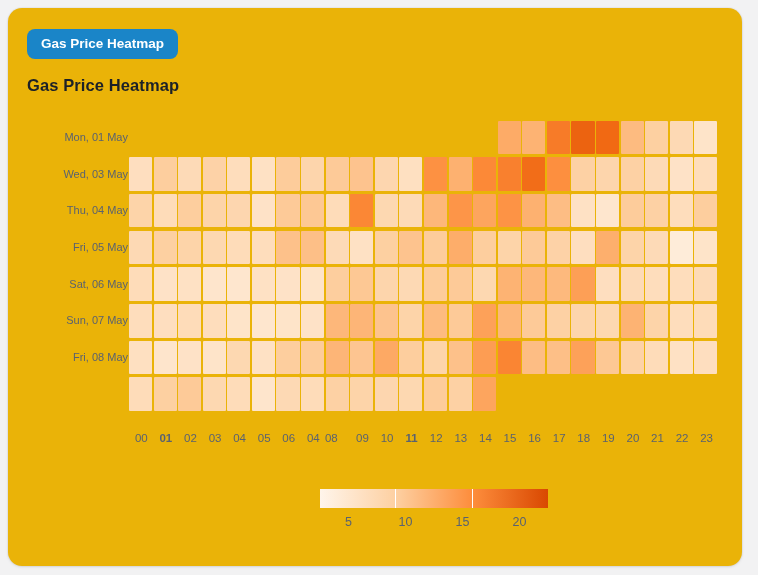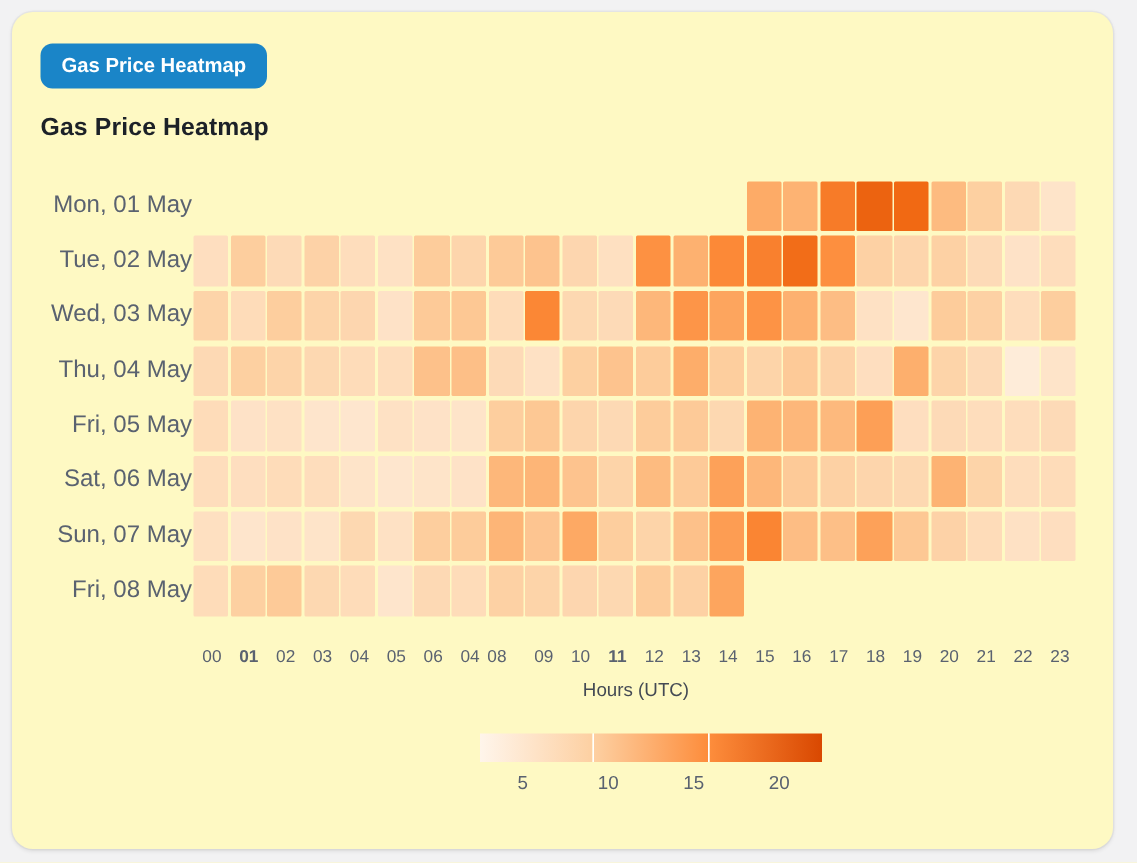--- a/index.html
+++ b/index.html
@@ -14,21 +14,21 @@
     background: #f2f2f3;
     font-family: "Liberation Sans", sans-serif;
     overflow: hidden;
   }
   #card {
     position: absolute;
     left: 8px;
     top: 8px;
     width: 734px;
     height: 558px;
-    background: #fef9c3;
+    background: #eab308;
     border-radius: 14px;
     box-shadow: 0 1px 3px rgba(0,0,0,0.10), 0 0 0 1px rgba(0,0,0,0.03);
   }
   #tabs {
     position: absolute;
     left: 19px;
     top: 21px;
     display: flex;
     gap: 8px;
     align-items: center;
@@ -73,21 +73,21 @@
   #ylabels {
     position: absolute;
     left: 12px;
     top: 111px;
     width: 108px;
   }
   .ylabel {
     height: 36.7px;
     line-height: 36.7px;
     text-align: right;
-    font-size: 16px;
+    font-size: 11px;
     color: #5a6270;
     white-space: nowrap;
     font-family: "Liberation Sans", sans-serif;
   }
   #grid {
     position: absolute;
     left: 121px;
     top: 111px;
     width: 590px;
     height: 294px;
@@ -167,21 +167,20 @@
 
   <div id="tabs">
     <button class="tab active">Gas Price Heatmap</button>
   </div>
 
   <div id="chart-title">Gas Price Heatmap</div>
 
   <div id="plot">
     <div id="ylabels">
         <div class="ylabel">Mon, 01 May</div>
-        <div class="ylabel">Tue, 02 May</div>
         <div class="ylabel">Wed, 03 May</div>
         <div class="ylabel">Thu, 04 May</div>
         <div class="ylabel">Fri, 05 May</div>
         <div class="ylabel">Sat, 06 May</div>
         <div class="ylabel">Sun, 07 May</div>
         <div class="ylabel">Fri, 08 May</div>
       </div>
     <div id="grid">
         <div class="hrow">
           <div class="cell" title="Mon, 01 May 15: 12.8" style="left: 368.7px; background: rgb(253, 171, 103);"></div>
@@ -387,21 +386,20 @@
         <div class="xlabel" style="left: 368.7px;">15</div>
         <div class="xlabel" style="left: 393.28px;">16</div>
         <div class="xlabel" style="left: 417.86px;">17</div>
         <div class="xlabel" style="left: 442.44px;">18</div>
         <div class="xlabel" style="left: 467.02px;">19</div>
         <div class="xlabel" style="left: 491.6px;">20</div>
         <div class="xlabel" style="left: 516.18px;">21</div>
         <div class="xlabel" style="left: 540.76px;">22</div>
         <div class="xlabel" style="left: 565.34px;">23</div>
       </div>
-    <div id="xaxis-title">Hours (UTC)</div>
   </div>
 
   <div id="legend">
     <div id="legend-bar">
         <div class="lseg" style="background: linear-gradient(to right, rgb(255, 245, 235), rgb(253, 208, 162));"></div>
         <div class="lseg" style="background: linear-gradient(to right, rgb(253, 208, 162), rgb(253, 141, 60));"></div>
         <div class="lseg" style="background: linear-gradient(to right, rgb(253, 141, 60), rgb(217, 72, 1));"></div>
       </div>
     <div id="legend-ticks">
         <div class="ltick" style="left: 28.5px;">5</div>

